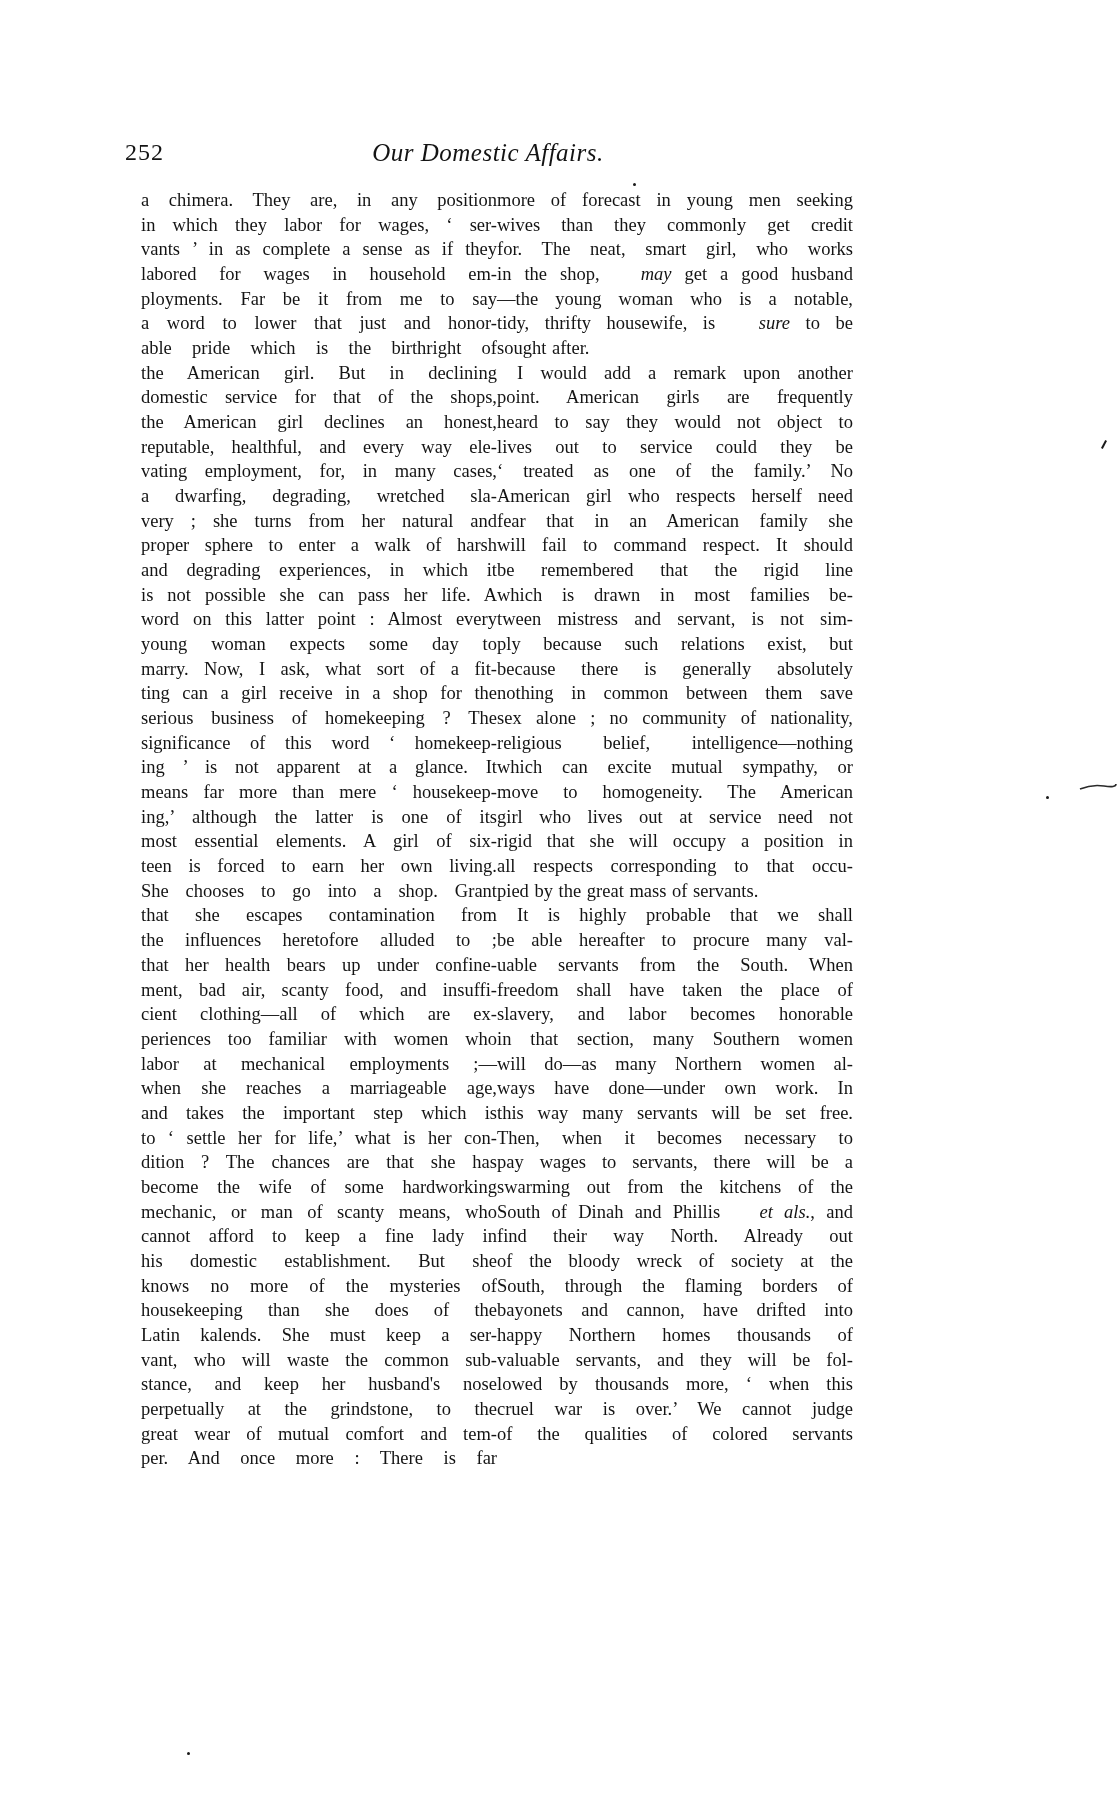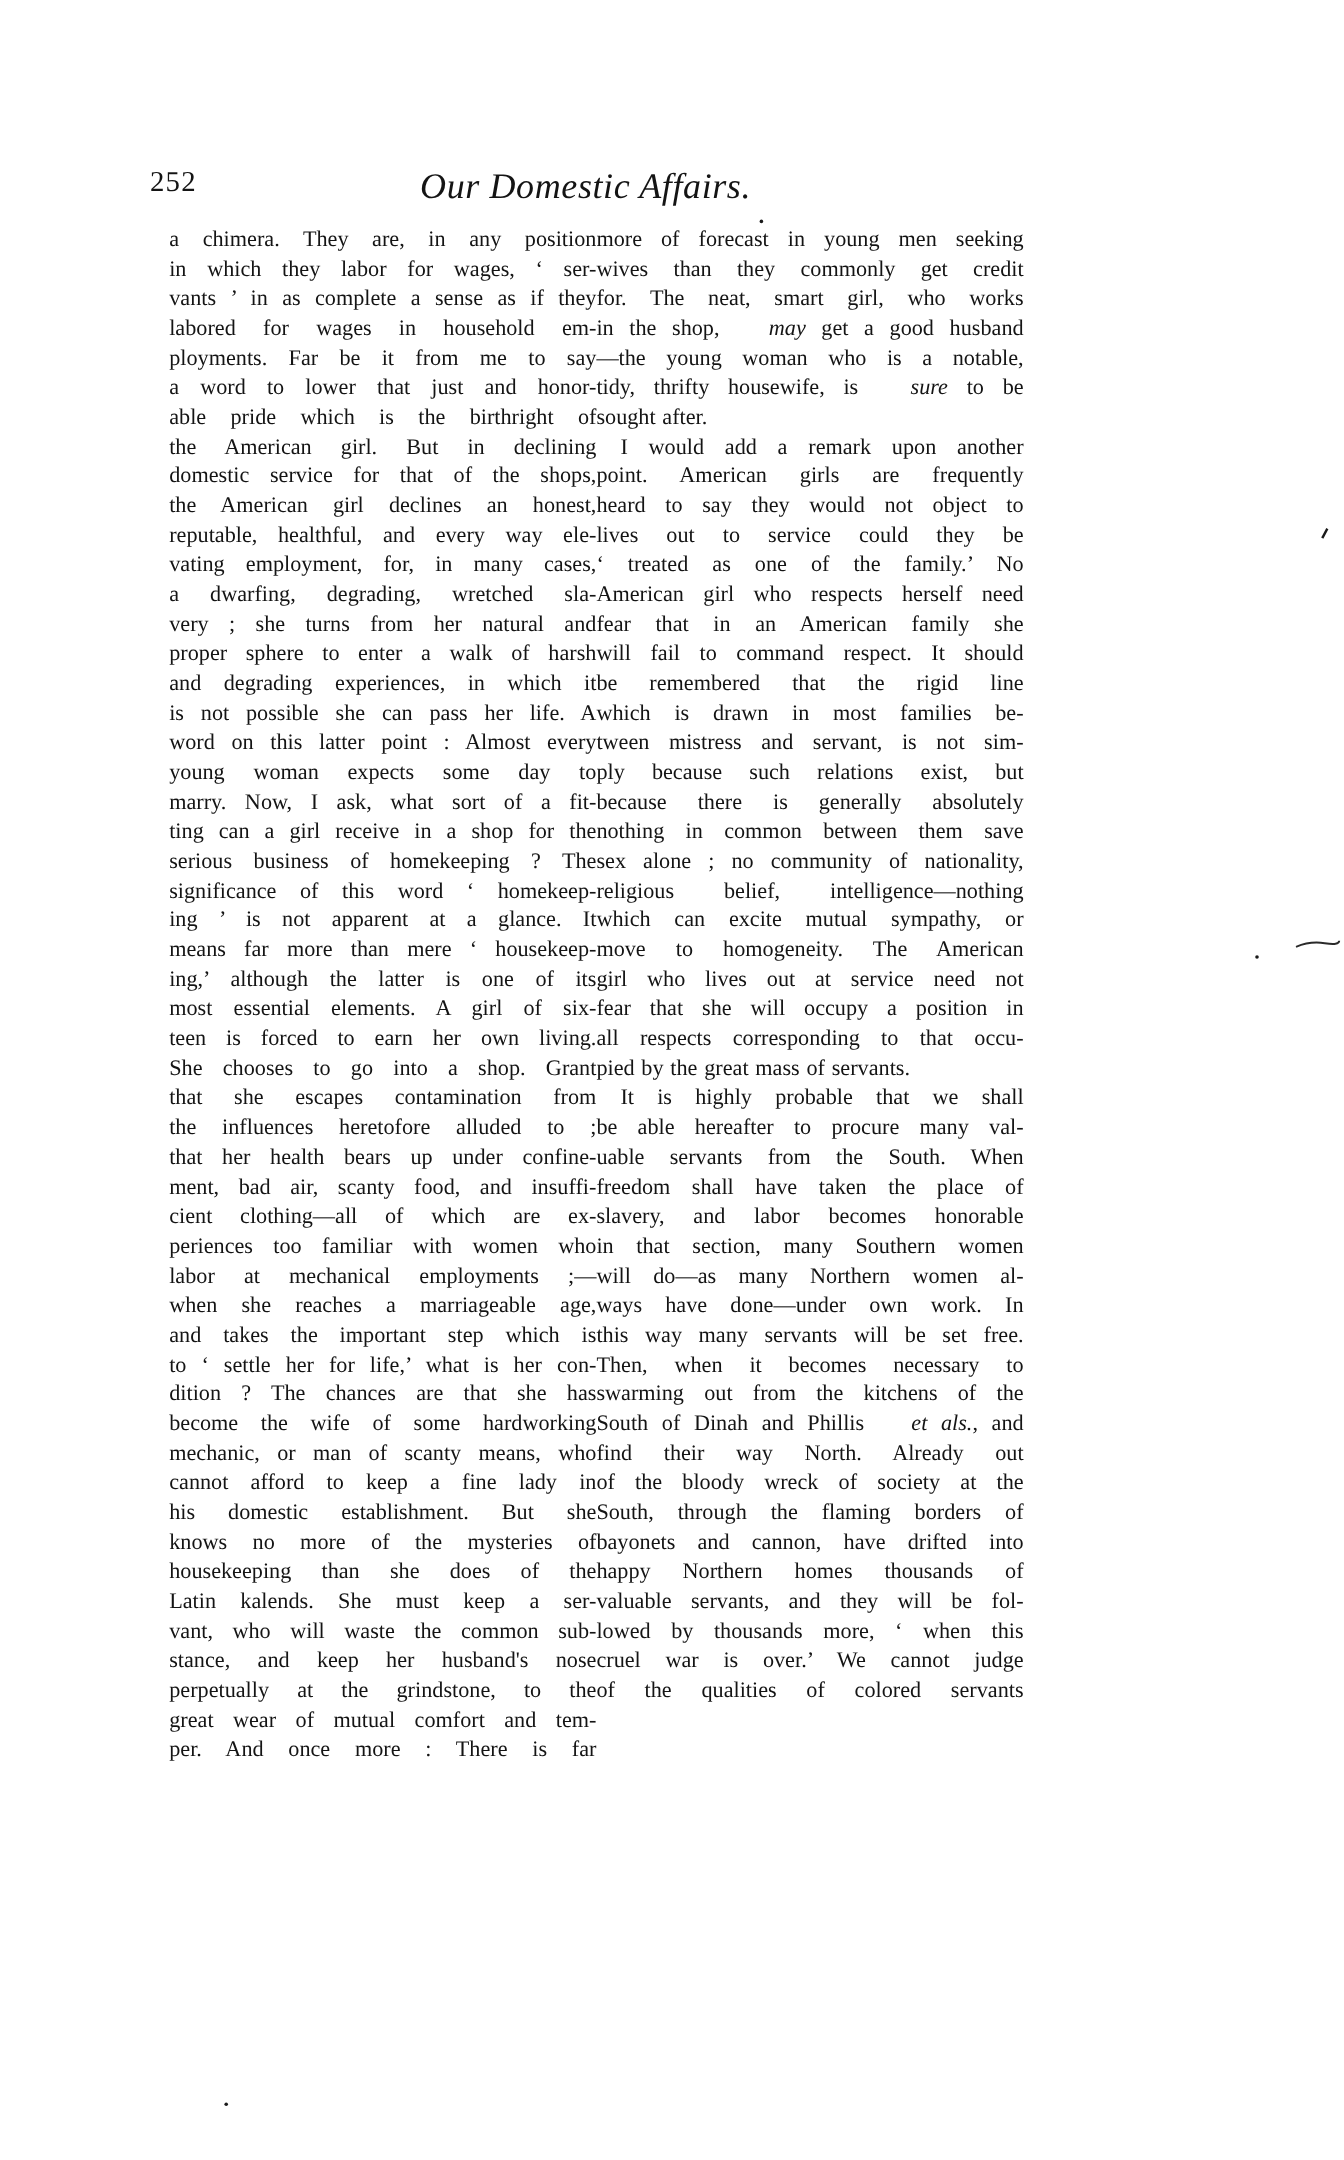--- a/index.html
+++ b/index.html
@@ -11,21 +11,21 @@
   }
   .page-header{
     position:absolute;left:123px;top:139px;width:730px;height:32px;
   }
   .page-number{
     position:absolute;left:2px;top:0;
     font-size:24px;letter-spacing:1px;
   }
   .running-title{
     position:absolute;left:0;right:0;top:0;text-align:center;
-    font-style:italic;font-size:30px;letter-spacing:0.5px;
+    font-style:italic;font-size:25px;letter-spacing:0.5px;
   }
   .columns{
     position:absolute;left:123px;top:188px;width:730px;
     display:flex;justify-content:flex-end;
   }
   .col{width:356px;}
   .line{
     font-size:18.5px;line-height:24.68px;height:24.68px;
     white-space:normal;
     text-align:justify;
@@ -132,33 +132,34 @@
       <div class="line">which is drawn in most families be-</div>
       <div class="line">tween mistress and servant, is not sim-</div>
       <div class="line">ply because such relations exist, but</div>
       <div class="line">because there is generally absolutely</div>
       <div class="line">nothing in common between them save</div>
       <div class="line">sex alone ; no community of nationality,</div>
       <div class="line">religious belief, intelligence—nothing</div>
       <div class="line">which can excite mutual sympathy, or</div>
       <div class="line">move to homogeneity. The American</div>
       <div class="line">girl who lives out at service need not</div>
-      <div class="line">fear that she will occupy a position in</div>
+      <div class="line">rigid that she will occupy a position in</div>
       <div class="line">all respects corresponding to that occu-</div>
       <div class="line para-end">pied by the great mass of servants.</div>
       <div class="line indent">It is highly probable that we shall</div>
       <div class="line">be able hereafter to procure many val-</div>
       <div class="line">uable servants from the South. When</div>
       <div class="line">freedom shall have taken the place of</div>
       <div class="line">slavery, and labor becomes honorable</div>
       <div class="line">in that section, many Southern women</div>
       <div class="line">will do—as many Northern women al-</div>
       <div class="line">ways have done—under own work. In</div>
       <div class="line">this way many servants will be set free.</div>
       <div class="line">Then, when it becomes necessary to</div>
+      <div class="line">pay wages to servants, there will be a</div>
       <div class="line">swarming out from the kitchens of the</div>
       <div class="line">South of Dinah and Phillis <i>et als.</i>, and</div>
       <div class="line">find their way North. Already out</div>
       <div class="line">of the bloody wreck of society at the</div>
       <div class="line">South, through the flaming borders of</div>
       <div class="line">bayonets and cannon, have drifted into</div>
       <div class="line">happy Northern homes thousands of</div>
       <div class="line">valuable servants, and they will be fol-</div>
       <div class="line">lowed by thousands more, ‘ when this</div>
       <div class="line">cruel war is over.’ We cannot judge</div>

